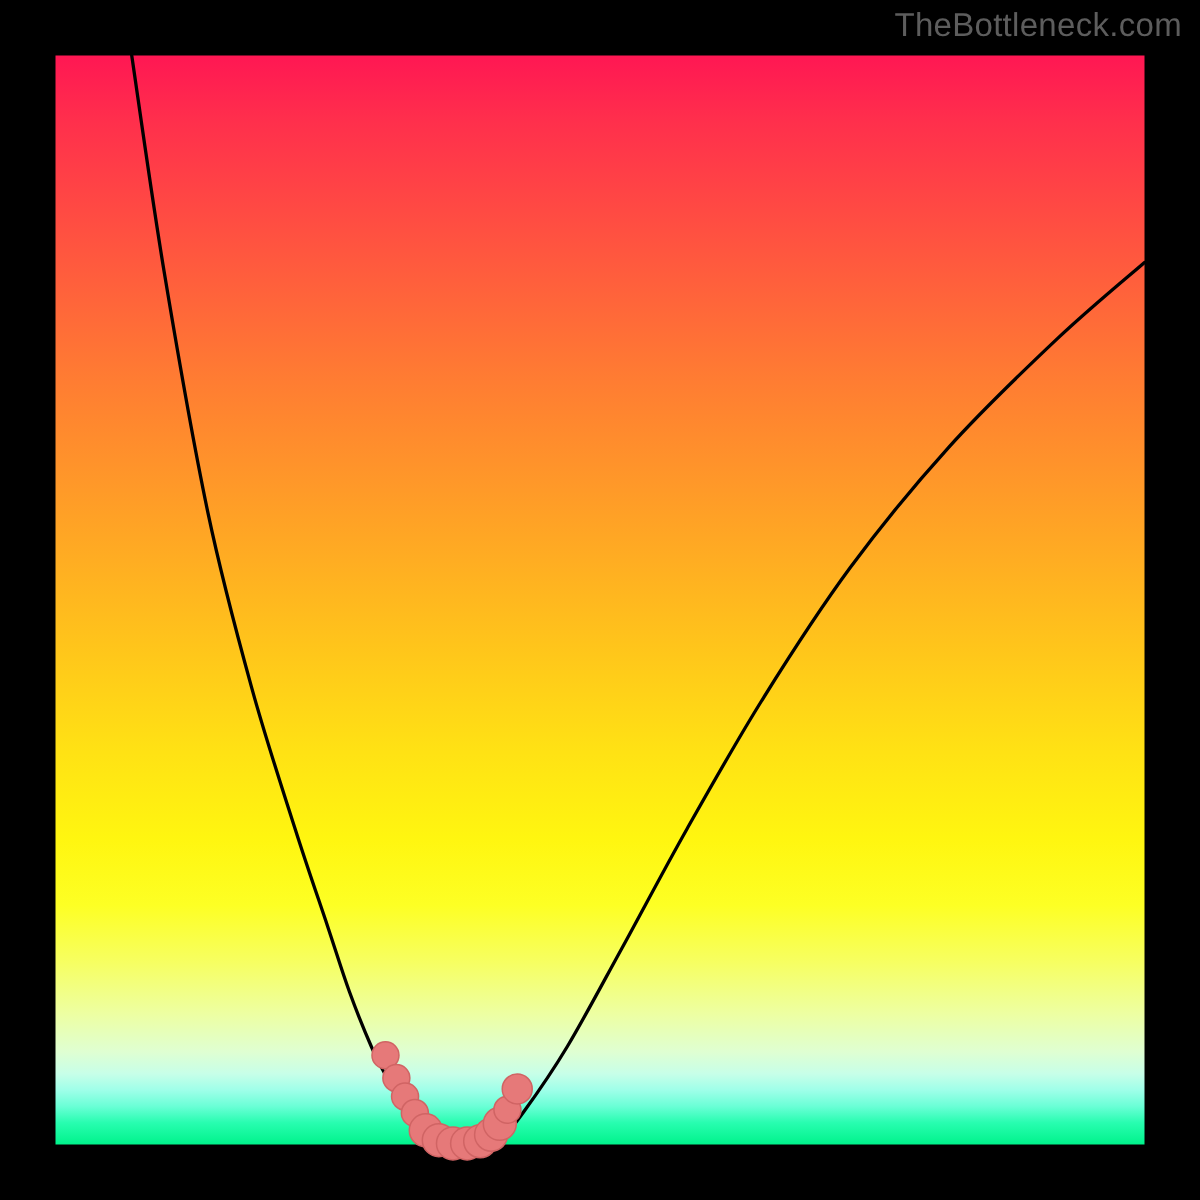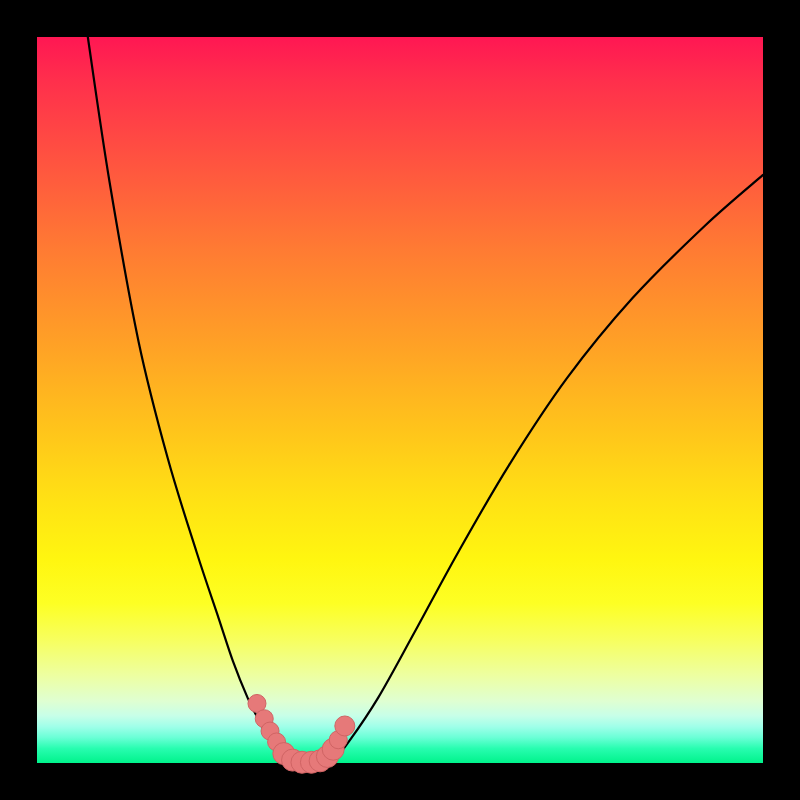--- a/index.html
+++ b/index.html
@@ -61,20 +61,21 @@
     width: 726px;
     height: 726px;
     overflow: visible;
   }
 </style>
 </head>
 <body>
 
 <div class="frame">
 
+  <div class="watermark">TheBottleneck.com</div>
 
   <div class="plot">
     <svg class="curves" viewBox="0 0 726 726">
       <g>
         <path fill="none" stroke="#000" stroke-width="2.2" stroke-linecap="round" d="M 50.82000000000001 0 C 54.45000000000001 24.19999999999999, 64.13000000000001 94.37999999999994, 72.60000000000001 145.19999999999993 C 81.07000000000001 196.01999999999992, 91.96000000000001 258.94, 101.64000000000001 304.92 C 111.32000000000002 350.90000000000003, 121.00000000000001 385.99, 130.68 421.08 C 140.36 456.16999999999996, 151.25 488.84000000000003, 159.72 515.46 C 168.19 542.08, 175.45 562.65, 181.5 580.8 C 187.55 598.9499999999999, 191.18 611.05, 196.02 624.36 C 200.86 637.6700000000001, 206.305 650.98, 210.54 660.66 C 214.77499999999998 670.3399999999999, 218.405 676.3900000000001, 221.43 682.44 C 224.455 688.49, 226.26999999999998 692.725, 228.69 696.96 C 231.11 701.195, 233.53000000000003 704.462, 235.95000000000002 707.85 C 238.37 711.238, 240.42700000000002 714.263, 243.21 717.288 C 245.993 720.313, 249.623 724.548, 252.648 726 C 255.673 727.452, 258.093 726, 261.36 726 C 264.627 726, 268.62 726, 272.25 726 C 275.88 726, 279.51 726, 283.14 726 C 286.77 726, 289.19000000000005 729.63, 294.03000000000003 726 C 298.87 722.37, 304.315 715.11, 312.18 704.22 C 320.045 693.33, 330.33 678.81, 341.21999999999997 660.66 C 352.10999999999996 642.51, 364.21000000000004 619.52, 377.52000000000004 595.3199999999999 C 390.83000000000004 571.1199999999999, 405.34999999999997 543.29, 421.08 515.46 C 436.81 487.63000000000005, 453.75 457.38000000000005, 471.90000000000003 428.34000000000003 C 490.05000000000007 399.3, 509.41 369.04999999999995, 529.98 341.21999999999997 C 550.55 313.39, 572.3299999999999 286.77, 595.3199999999999 261.36 C 618.31 235.95000000000002, 646.1400000000001 209.33, 667.9200000000001 188.76 C 689.7 168.18999999999997, 716.32 146.40999999999994, 726 137.93999999999994"></path>
       </g>
       <g>
           <circle cx="219.97799999999998" cy="666.468" r="9" fill="#e67979" stroke="#d06464" stroke-width="1"></circle>
           <circle cx="227.238" cy="681.7139999999999" r="9" fill="#e67979" stroke="#d06464" stroke-width="1"></circle>
           <circle cx="233.046" cy="694.056" r="9" fill="#e67979" stroke="#d06464" stroke-width="1"></circle>

